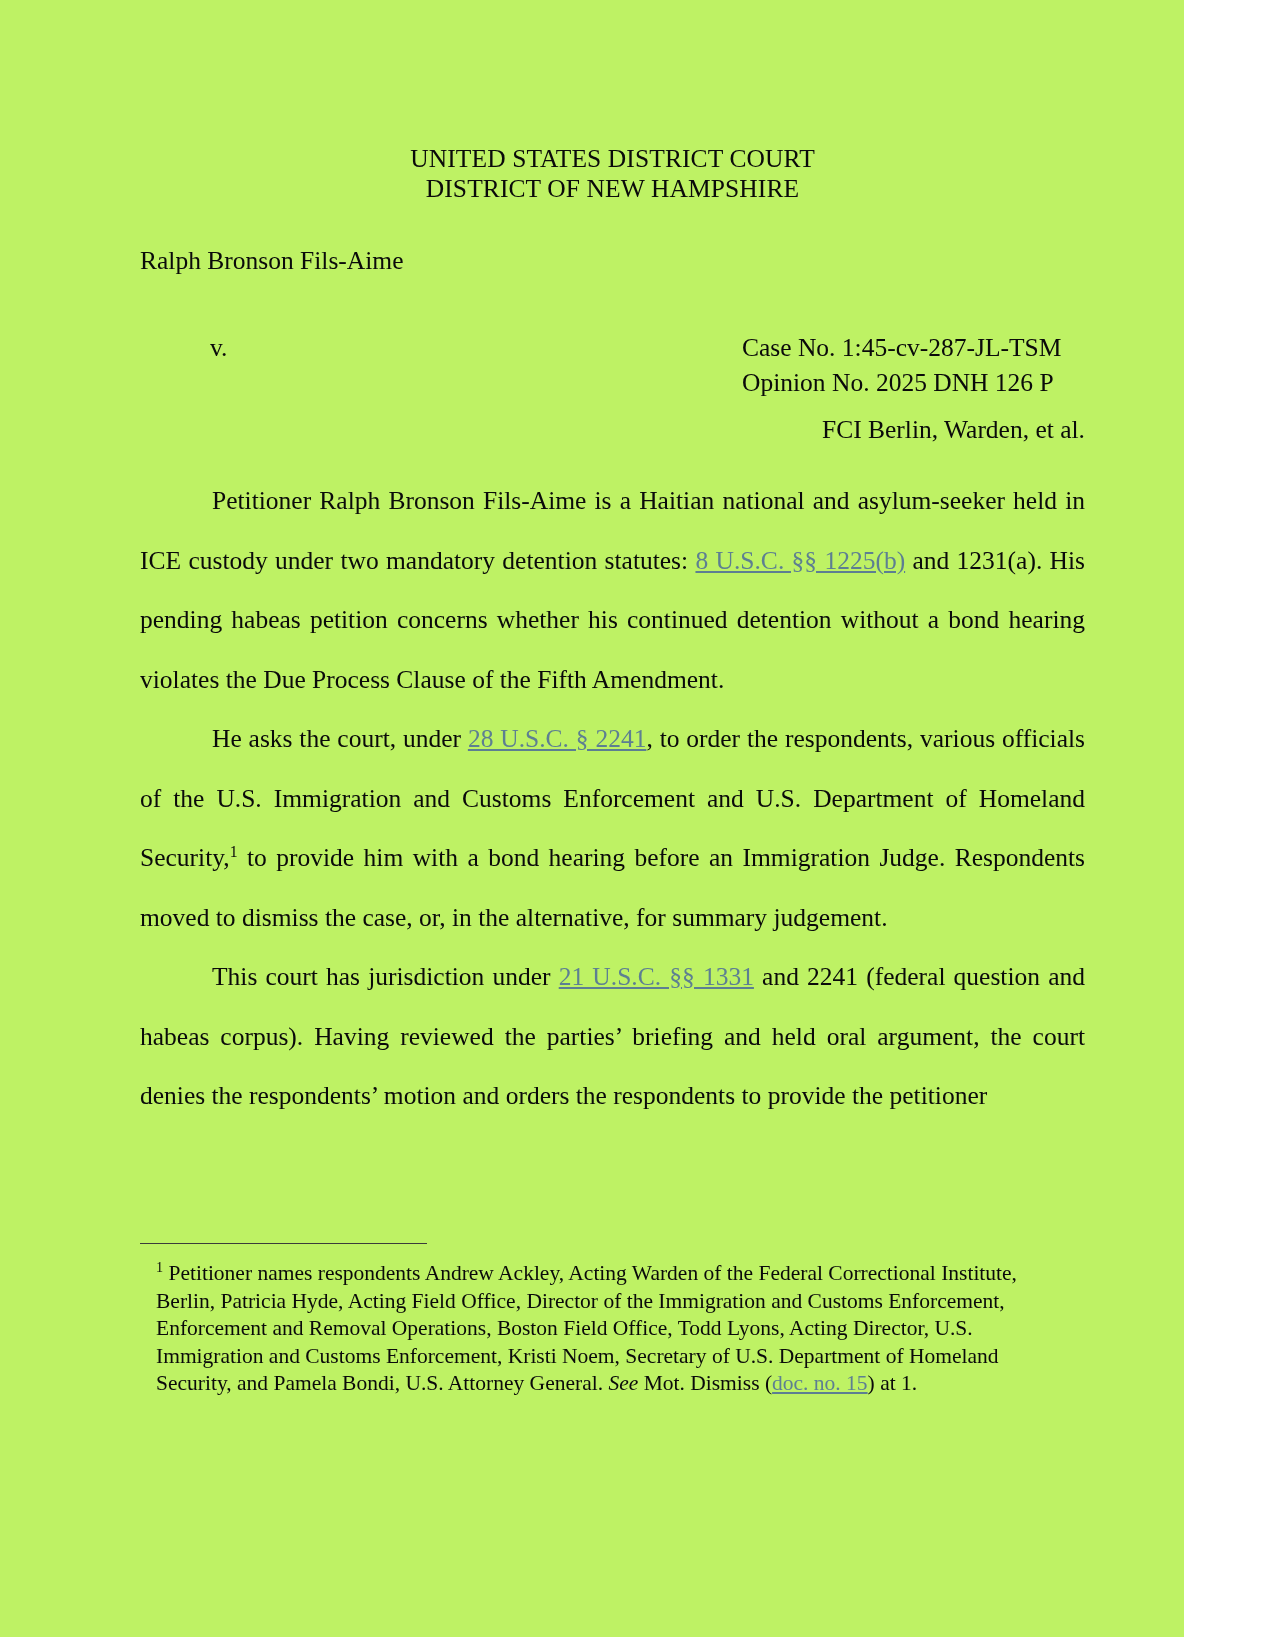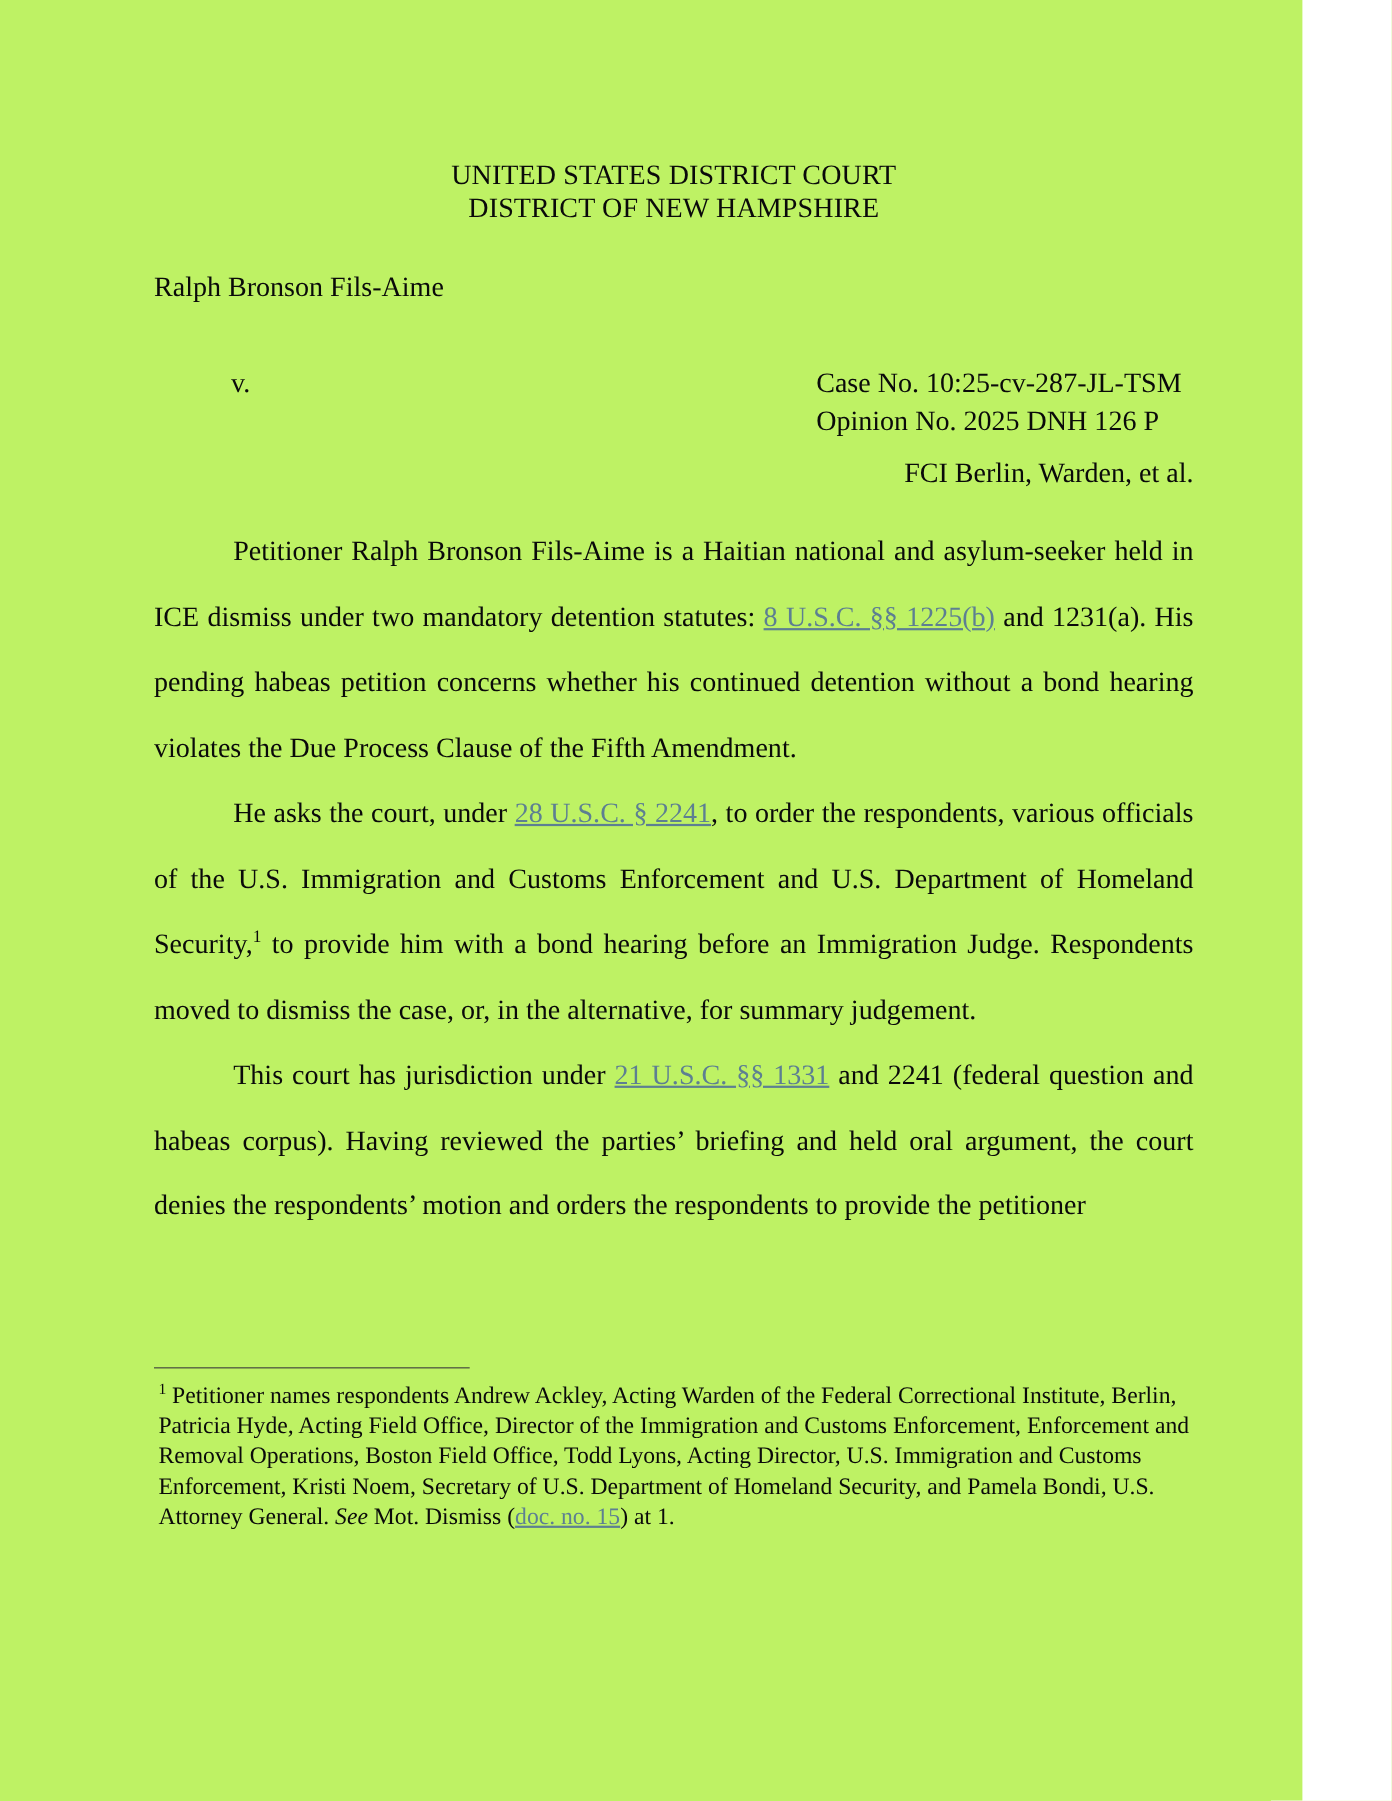--- a/index.html
+++ b/index.html
@@ -122,21 +122,21 @@
     height: 0;
     border-top: 1.6px solid #3b3b3b;
     margin: 0 0 11px 0;
   }
   .fn-text {
     font-size: 21.5px;
     line-height: 27.5px;
     text-align: left;
   }
   .fn-text p {
-    margin: 4px;
+    margin: 16px;
   }
   .fn-text sup {
     font-size: 0.66em;
     vertical-align: super;
     line-height: 0;
   }
   .ital { font-style: italic; }
 </style>
 </head>
 <body>
@@ -149,33 +149,33 @@
       <span class="line">DISTRICT OF NEW HAMPSHIRE</span>
     </div>
 
     <div class="party-top">
       <span class="party-name">Ralph Bronson Fils-Aime</span>
     </div>
 
     <div class="vs-row">
       <span class="vs-mark">v.</span>
       <span class="case-block">
-        <span class="line">Case No. 10:25-cv-287-JL-TSM</span>
+        <span class="line">Case No. 1:45-cv-287-JL-TSM</span>
         <span class="line">Opinion No. 2025 DNH 126 P</span>
       </span>
     </div>
 
     <div class="party-bottom">
       <span class="party-name">FCI Berlin, Warden, et al.</span>
     </div>
 
 
     <div class="body-text">
 
-      <p><span>Petitioner Ralph Bronson Fils-Aime is a Haitian national and asylum-seeker held in ICE dismiss under two mandatory detention statutes: </span><a class="lnk" href="#">8 U.S.C. §§ 1225(b)</a><span> and 1231(a). His pending habeas petition concerns whether his continued detention without a bond hearing violates the Due Process Clause of the Fifth Amendment.</span></p>
+      <p><span>Petitioner Ralph Bronson Fils-Aime is a Haitian national and asylum-seeker held in ICE custody under two mandatory detention statutes: </span><a class="lnk" href="#">8 U.S.C. §§ 1225(b)</a><span> and 1231(a). His pending habeas petition concerns whether his continued detention without a bond hearing violates the Due Process Clause of the Fifth Amendment.</span></p>
 
       <p><span>He asks the court, under </span><a class="lnk" href="#">28 U.S.C. § 2241</a><span>, to order the respondents, various officials of the U.S. Immigration and Customs Enforcement and U.S. Department of Homeland Security,</span><sup class="fn">1</sup><span> to provide him with a bond hearing before an Immigration Judge. Respondents moved to dismiss the case, or, in the alternative, for summary judgement.</span></p>
 
       <p><span>This court has jurisdiction under </span><a class="lnk" href="#">21 U.S.C. §§ 1331</a><span> and 2241 (federal question and habeas corpus).  Having reviewed the parties’ briefing and held oral argument, the court denies the respondents’ motion and orders the respondents to provide the petitioner</span></p>
 
     </div>
   </div>
 
   <div class="footnote-zone">
     <div class="fn-rule"></div>

